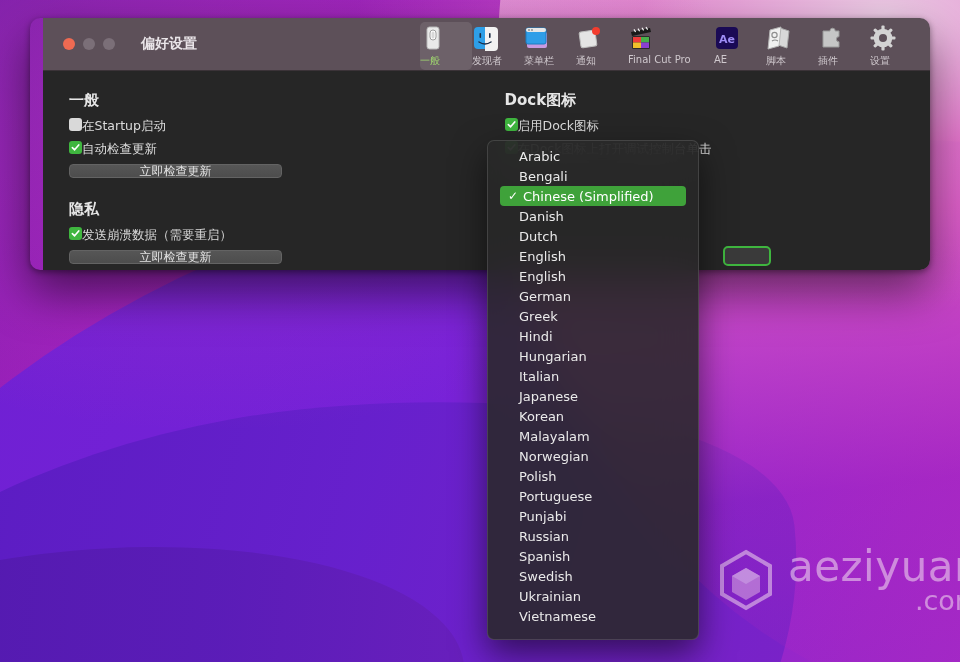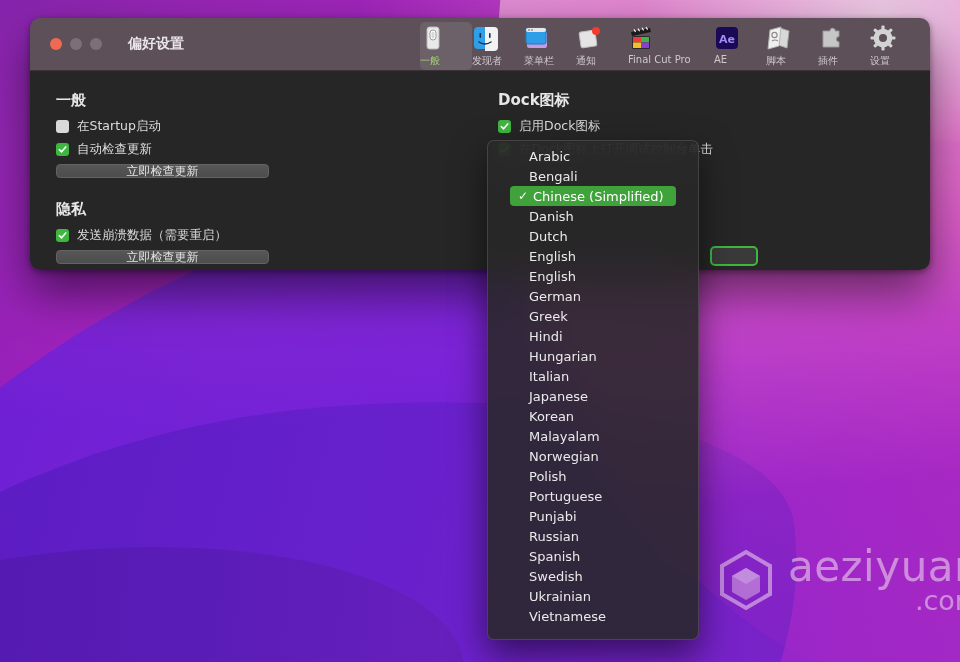--- a/index.html
+++ b/index.html
@@ -77,21 +77,21 @@
     font-family: "DejaVu Sans", sans-serif; margin-top: 2px;
   }
 
   
   #prefs-window {
     position: absolute; left: 30px; top: 18px;
     width: 900px; height: 252px;
     border-radius: 10px;
     box-shadow: 0 22px 46px rgba(0,0,0,0.52), 0 2px 6px rgba(0,0,0,0.4);
     overflow: hidden;
-    display: flex; flex-direction: column;
+    display: flex; flex-direction: column; padding-left: 13px;
   }
   #titlebar {
     height: 53px; flex: 0 0 53px;
     background: #5d5059;
     display: flex; align-items: center;
     position: relative;
     border-bottom: 1px solid #3b3338;
   }
   .lights { display: flex; gap: 8px; margin-left: 20px; }
   .light { width: 12px; height: 12px; border-radius: 50%; }
@@ -134,21 +134,21 @@
   }
   .pane { padding-top: 2px; }
   .pane-left  { width: 450px; padding-left: 26px; }
   .pane-right { width: 450px; padding-left: 18px; }
   .section-title {
     color: #e6e6e6; font-size: 15px; font-weight: bold;
     font-family: "DejaVu Sans", sans-serif;
     margin-bottom: 8px;
   }
   .chk-row {
-    display: flex; align-items: center; gap: 8px;
+    display: flex; align-items: flex-start; 
     margin-bottom: 6px; height: 17px;
   }
   .chk {
     width: 13px; height: 13px; border-radius: 3px;
     display: flex; align-items: center; justify-content: center;
     flex: 0 0 13px;
   }
   .chk.on  { background: #3fb63f; }
   .chk.off { background: #d9d9d9; }
   .chk .tick {
@@ -185,21 +185,21 @@
   }
 
   
   #lang-popup {
     position: absolute; left: 487px; top: 140px;
     width: 212px; height: 500px;
     background: rgba(40,40,40,0.88);
     border: 1px solid rgba(255,255,255,0.13);
     border-radius: 7px;
     box-shadow: 0 14px 34px rgba(0,0,0,0.55);
-    padding: 5px 18px;
+    padding: 5px 8px;
     overflow: hidden;
     backdrop-filter: blur(18px);
   }
   .opt {
     height: 20px;
     display: flex; align-items: center;
     padding-left: 8px;
     color: #eaeaea; font-size: 13px;
     font-family: "DejaVu Sans", sans-serif;
     cursor: default;

